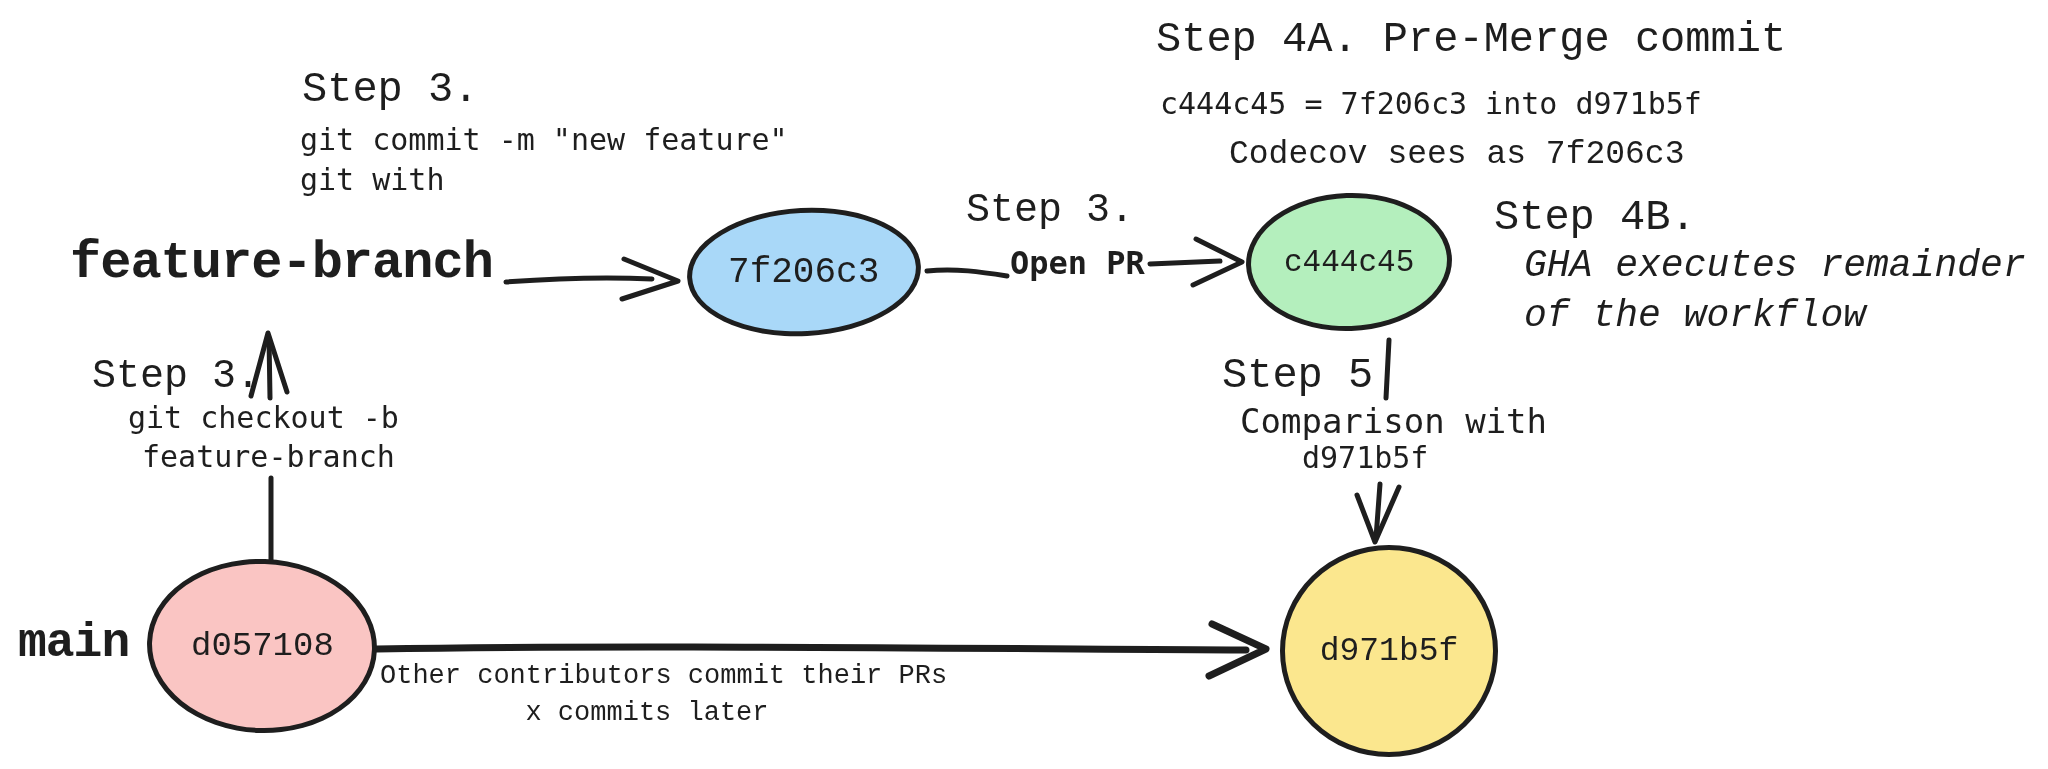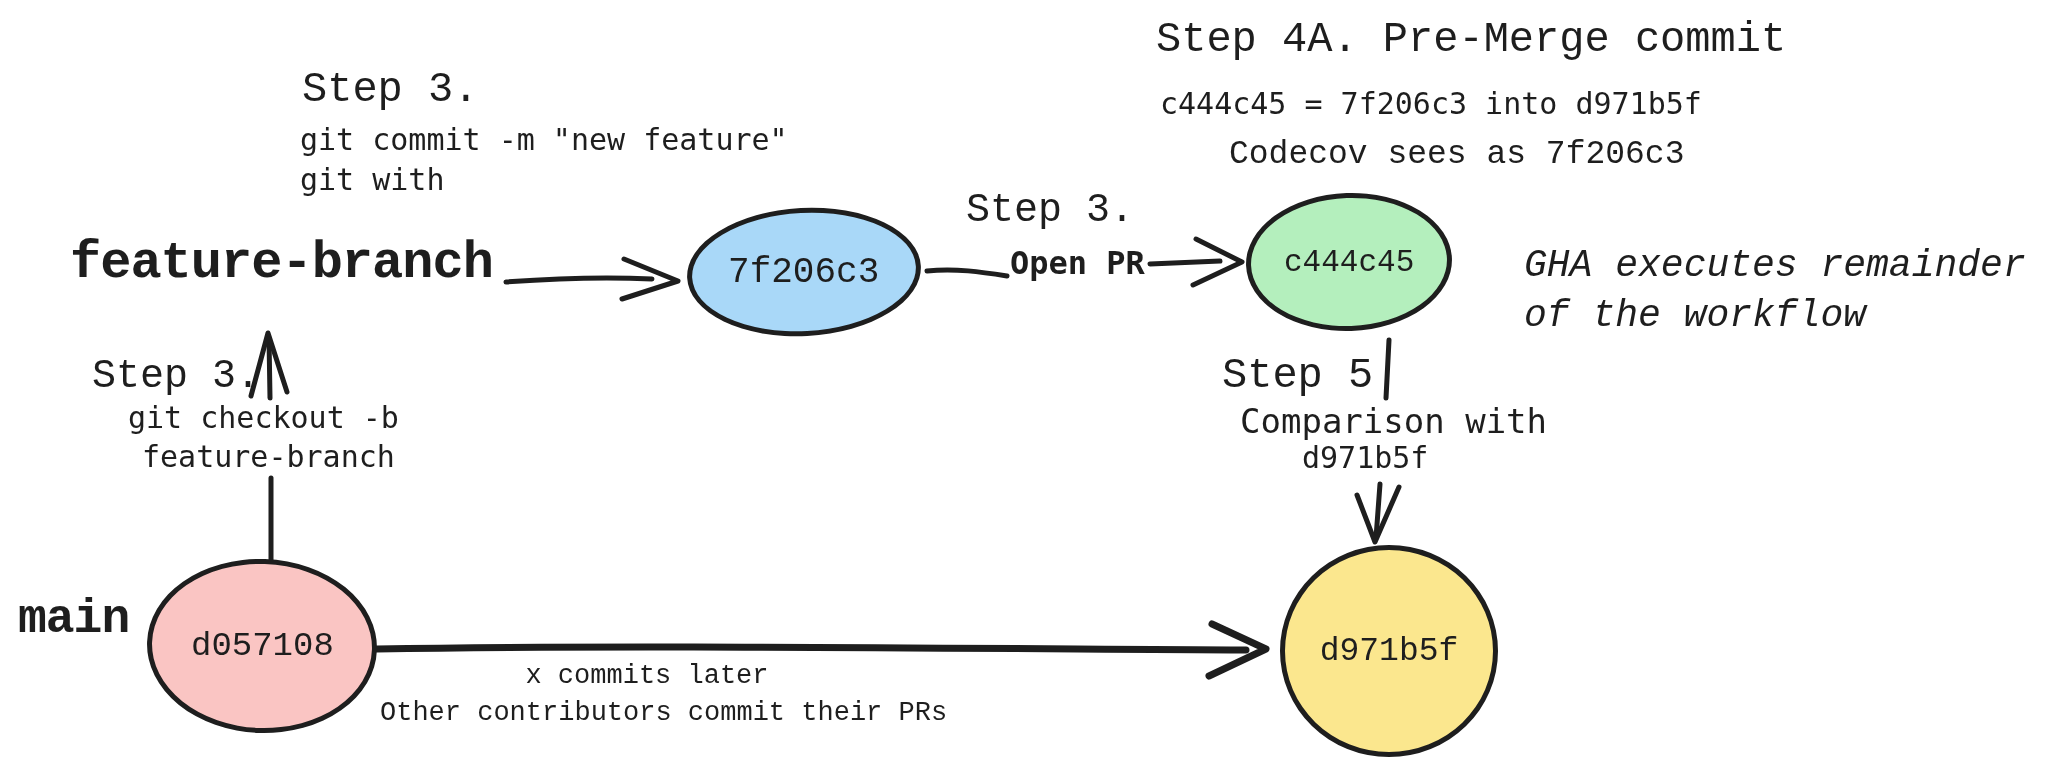--- a/index.html
+++ b/index.html
@@ -63,39 +63,40 @@
   <div class="abs hand" style="left:302px; top:66px; font-size:42px;">Step 3.</div>
   <div class="abs code" style="left:300px; top:122px; font-size:30px;">git commit -m "new feature"</div>
   <div class="abs code" style="left:300px; top:162px; font-size:30px;">git with</div>
 
   <div class="abs hand bold" style="left:70px; top:234px; font-size:52px;">feature-branch</div>
 
   <div class="abs hand" style="left:92px; top:354px; font-size:40px;">Step 3.</div>
   <div class="abs code" style="left:128px; top:400px; font-size:30px;">git checkout -b</div>
   <div class="abs code" style="left:142px; top:439px; font-size:30px;">feature-branch</div>
 
-  <div class="abs hand bold" style="left:18px; top:592px; font-size:48px;">main</div>
+  <div class="abs hand bold" style="left:18px; top:616px; font-size:48px;">main</div>
 
   <div class="abs hand" style="left:966px; top:188px; font-size:40px;">Step 3.</div>
   <div class="abs code" style="left:1010px; top:244px; font-size:32px;font-weight:bold;">Open PR</div>
 
   <div class="abs hand" style="left:1156px; top:16px; font-size:42px;">Step 4A. Pre-Merge commit</div>
   <div class="abs code" style="left:1160px; top:86px; font-size:30px;">c444c45 = 7f206c3 into d971b5f</div>
   <div class="abs hand" style="left:1212px; top:136px; font-size:33px;margin-left:17px;">Codecov sees as 7f206c3</div>
 
+  <div class="abs hand" style="left:1494px; top:194px; font-size:42px;">Step 4B.</div>
   <div class="abs hand italic" style="left:1524px; top:244px; font-size:38px;">GHA executes remainder</div>
   <div class="abs hand italic" style="left:1524px; top:294px; font-size:38px;">of the workflow</div>
 
   <div class="abs hand" style="left:1222px; top:352px; font-size:42px;">Step 5</div>
   <div class="abs code" style="left:1240px; top:401px; font-size:34px;">Comparison with</div>
   <div class="abs code" style="left:1302px; top:440px; font-size:30px;">d971b5f</div>
 
   <div class="abs hand centered" style="left:380px; top:658px; width:534px; font-size:27px; line-height:37px;">
+    <div>Other contributors commit their PRs</div>
     <div>x commits later</div>
-    <div>Other contributors commit their PRs</div>
   </div>
 
   <div class="node" style="left: 687px; top: 208px; width: 234px; height: 128px; transform: rotate(-3deg); background: rgb(169, 216, 248);">
     <span class="hand node-label" style="font-size:36px; transform:rotate(3deg);">7f206c3</span>
   </div>
 
   <div class="node" style="left: 1246px; top: 193px; width: 206px; height: 138px; transform: rotate(-2deg); background: rgb(180, 239, 189);">
     <span class="hand node-label" style="font-size:31px; transform:rotate(2deg);">c444c45</span>
   </div>
 

